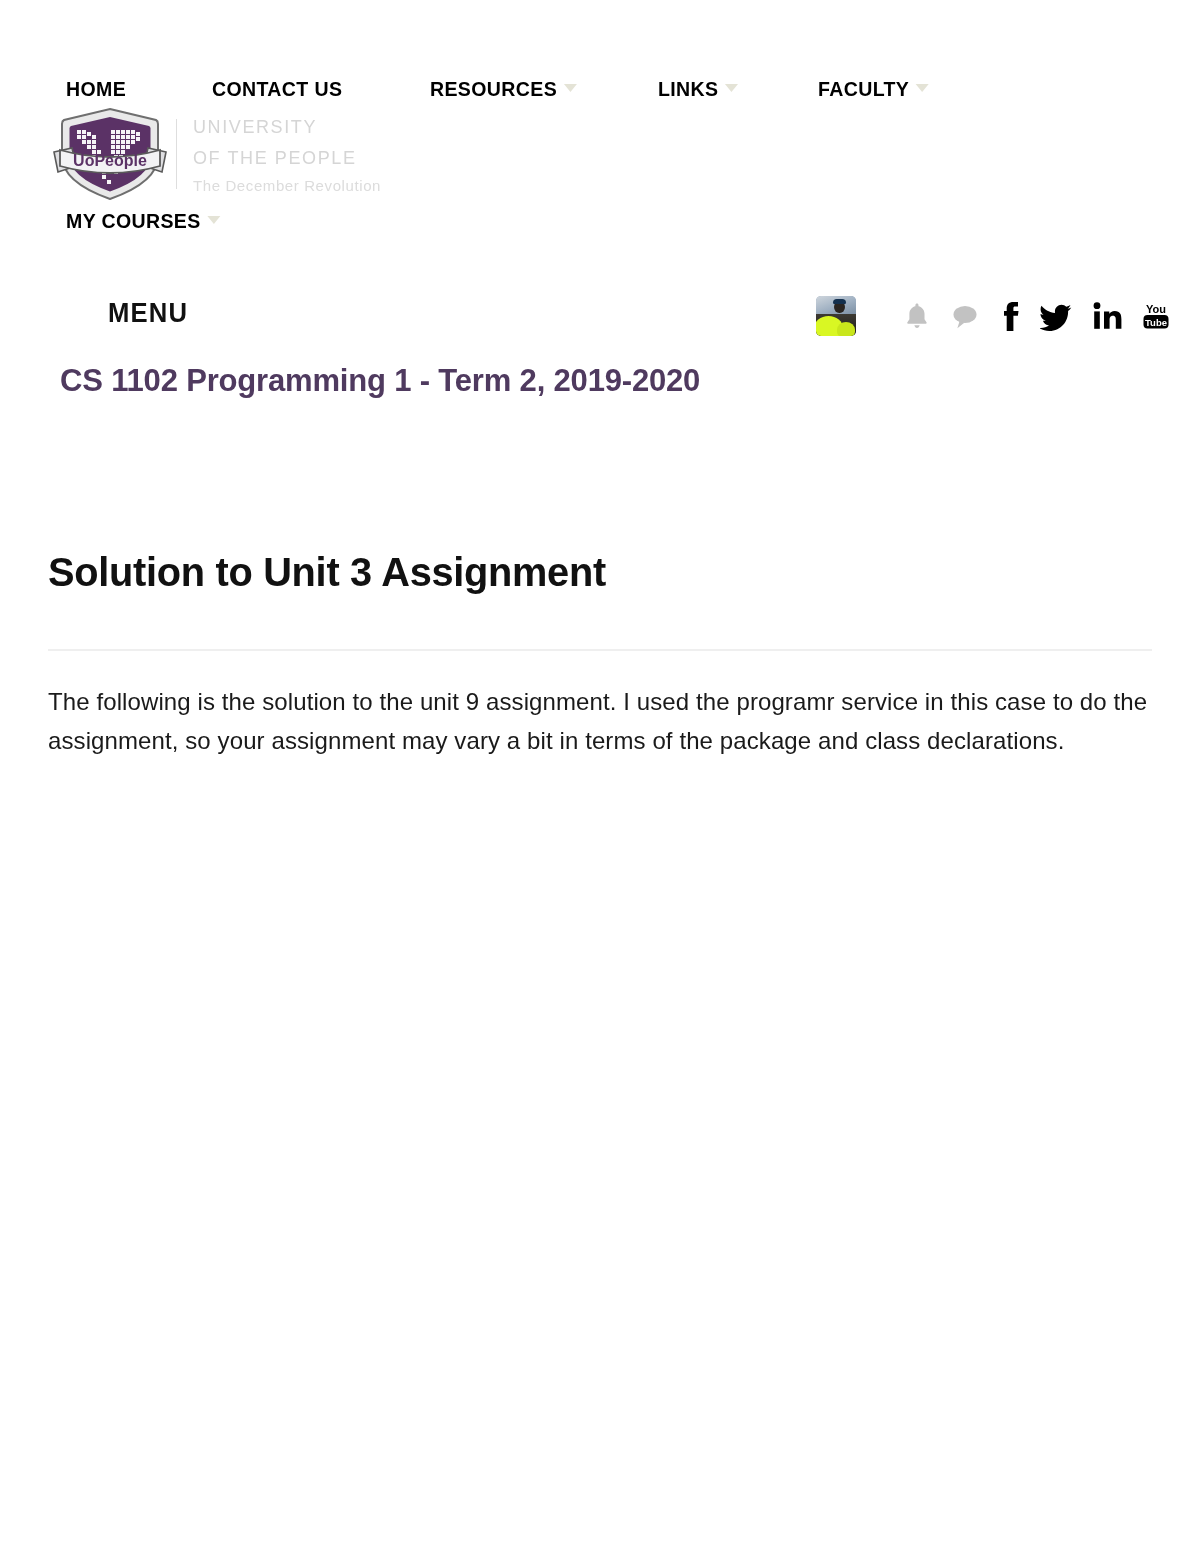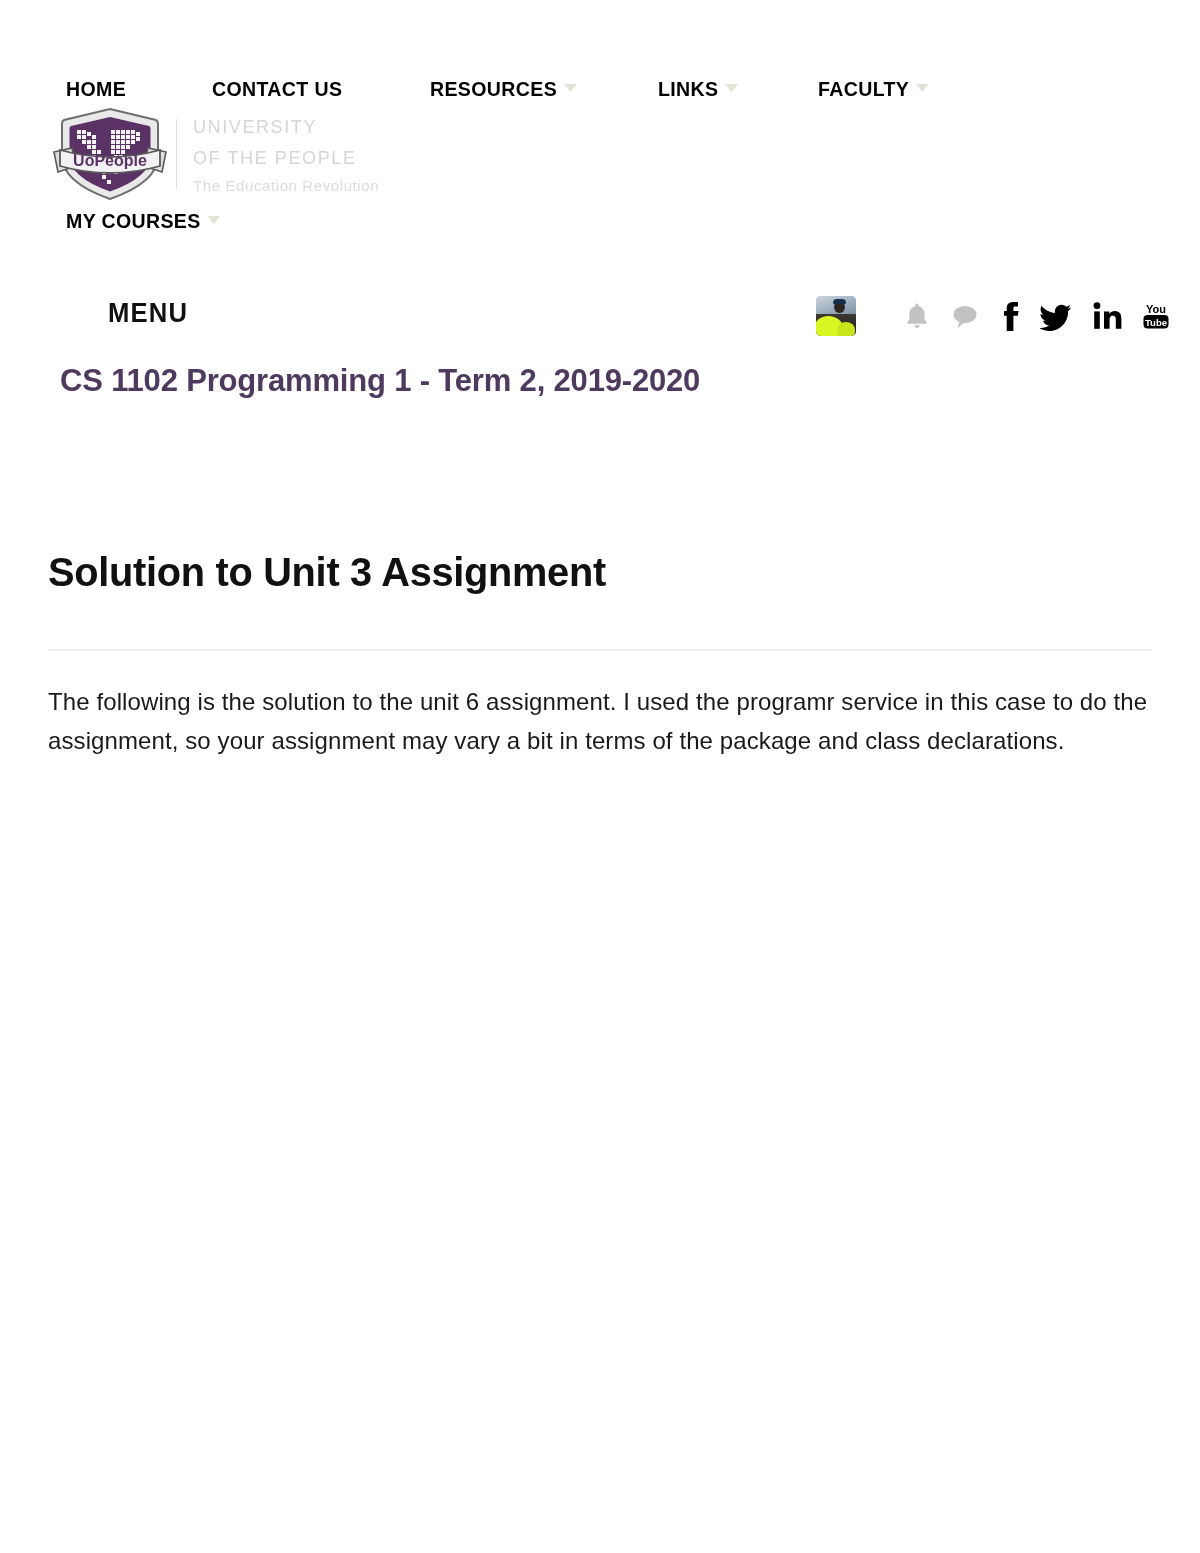--- a/index.html
+++ b/index.html
@@ -376,21 +376,21 @@
         <path d="M118 46 L100 42 L96 60 L114 66 Z" fill="#dfdfe2" stroke="#5a5a5a" stroke-width="1.6"></path>
 
         <path d="M12 44 Q62 58 112 44 L112 60 Q62 74 12 60 Z" fill="#f2f2f4" stroke="#5a5a5a" stroke-width="1.8"></path>
         <text x="62" y="60" text-anchor="middle" font-family="Liberation Sans, sans-serif" font-size="16" font-weight="bold" fill="#5b3266">UoPeople</text>
       </svg>
     </div>
     <div class="brand-divider"></div>
     <div class="brand-words">
       <div class="brand-line1">UNIVERSITY</div>
       <div class="brand-line2">OF THE PEOPLE</div>
-      <div class="brand-line3">The Education Revolution</div>
+      <div class="brand-line3">The December Revolution</div>
     </div>
   </div>
 
   <div class="nav-mycourses">
     <span>MY COURSES</span><span class="caret"></span>
   </div>
 </div>
 
 <div class="menubar">
   <div class="menu-label">MENU</div>
@@ -443,13 +443,13 @@
 
 <div class="course-block">
   <h1 class="course-title">CS 1102 Programming 1 - Term 2, 2019-2020</h1>
 
 </div>
 
 <h2 class="page-heading">Solution to Unit 3 Assignment</h2>
 
 <div class="rule"></div>
 
-<p class="body-copy">The following is the solution to the unit 6 assignment. I used the programr service in this case to do the assignment, so your assignment may vary a bit in terms of the package and class declarations.</p>
+<p class="body-copy">The following is the solution to the unit 9 assignment. I used the programr service in this case to do the assignment, so your assignment may vary a bit in terms of the package and class declarations.</p>
 
 </body></html>

